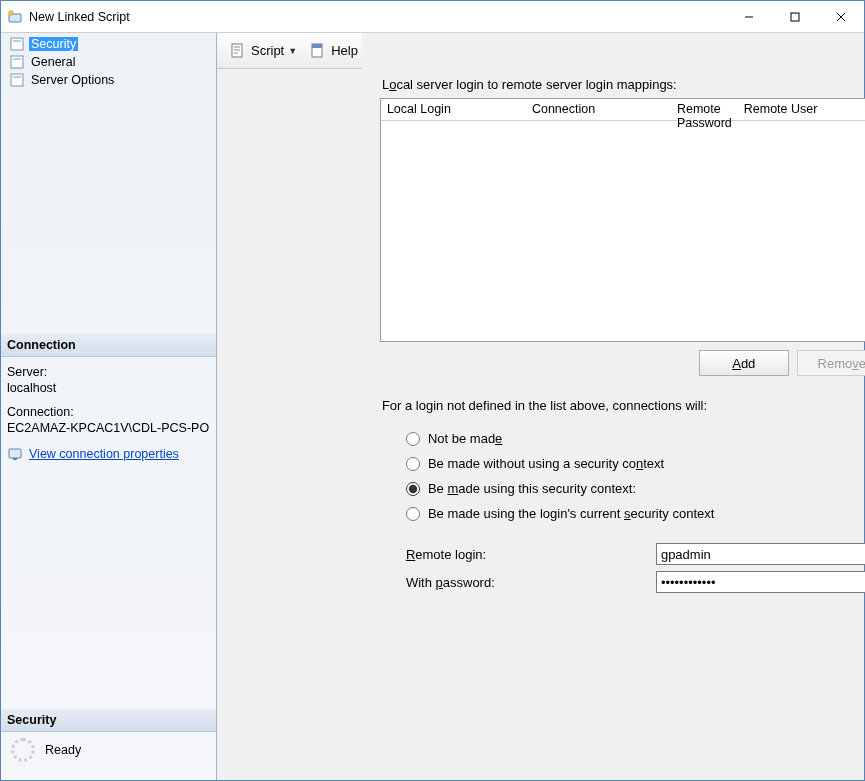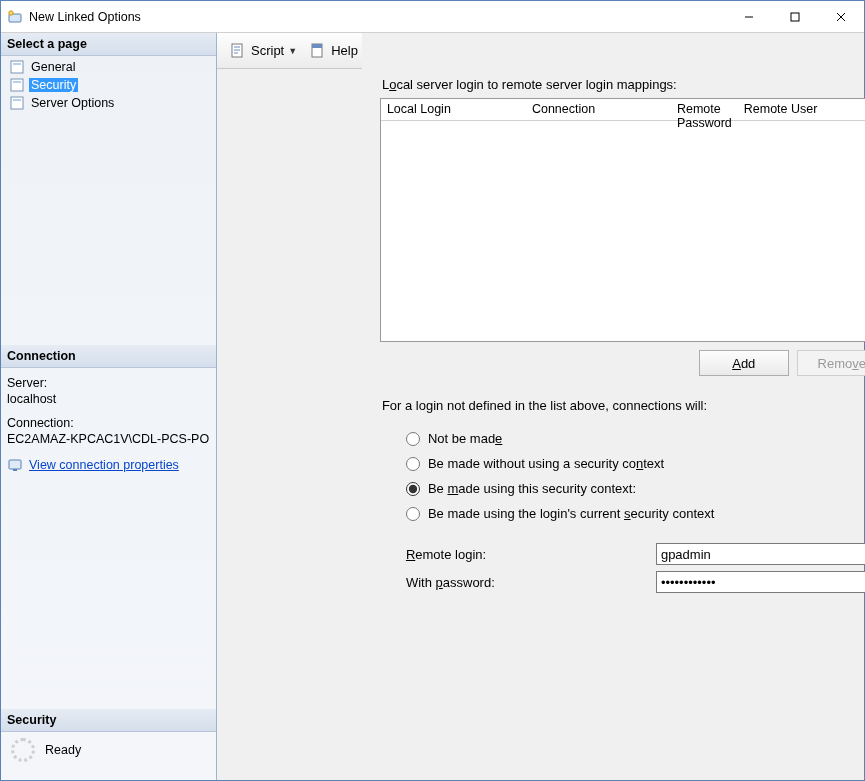--- a/index.html
+++ b/index.html
@@ -165,21 +165,21 @@
 
 <div class="window">
 
   <div class="titlebar">
     <span class="icon">
       <svg viewBox="0 0 16 16" width="16" height="16">
         <rect x="2" y="5" width="12" height="8" rx="1" fill="#d8e6f7" stroke="#5a82b4"></rect>
         <circle cx="4" cy="4" r="2.2" fill="#ffd65a" stroke="#c89b1d"></circle>
       </svg>
     </span>
-    <span class="title">New Linked Options</span>
+    <span class="title">New Linked Script</span>
     <div class="winbtns">
       <div class="winbtn">
         <svg width="10" height="10" viewBox="0 0 10 10">
             <line x1="1" y1="5" x2="9" y2="5" stroke="#000"></line>
           </svg>
       </div>
       <div class="winbtn">
         <svg width="10" height="10" viewBox="0 0 10 10">
             <rect x="1" y="1" width="8" height="8" fill="none" stroke="#000"></rect>
           </svg>
@@ -189,39 +189,38 @@
             <line x1="1" y1="1" x2="9" y2="9" stroke="#000"></line>
             <line x1="9" y1="1" x2="1" y2="9" stroke="#000"></line>
           </svg>
       </div>
     </div>
   </div>
 
   <div class="body-row">
 
     <div class="leftpanel">
-      <div class="section-head">Select a page</div>
       <div class="page-list">
+        <div class="page-item selected">
+          <span class="picon">
+            <svg viewBox="0 0 16 16" width="16" height="16">
+                <rect x="2" y="2" width="12" height="12" fill="#fff" stroke="#7a93b5"></rect>
+                <rect x="4" y="4" width="8" height="2" fill="#b7cee8"></rect>
+              </svg>
+          </span>
+          <span class="ptxt">Security</span>
+        </div>
         <div class="page-item">
           <span class="picon">
             <svg viewBox="0 0 16 16" width="16" height="16">
                 <rect x="2" y="2" width="12" height="12" fill="#fff" stroke="#7a93b5"></rect>
                 <rect x="4" y="4" width="8" height="2" fill="#b7cee8"></rect>
               </svg>
           </span>
           <span class="ptxt">General</span>
-        </div>
-        <div class="page-item selected">
-          <span class="picon">
-            <svg viewBox="0 0 16 16" width="16" height="16">
-                <rect x="2" y="2" width="12" height="12" fill="#fff" stroke="#7a93b5"></rect>
-                <rect x="4" y="4" width="8" height="2" fill="#b7cee8"></rect>
-              </svg>
-          </span>
-          <span class="ptxt">Security</span>
         </div>
         <div class="page-item">
           <span class="picon">
             <svg viewBox="0 0 16 16" width="16" height="16">
                 <rect x="2" y="2" width="12" height="12" fill="#fff" stroke="#7a93b5"></rect>
                 <rect x="4" y="4" width="8" height="2" fill="#b7cee8"></rect>
               </svg>
           </span>
           <span class="ptxt">Server Options</span>
         </div>

